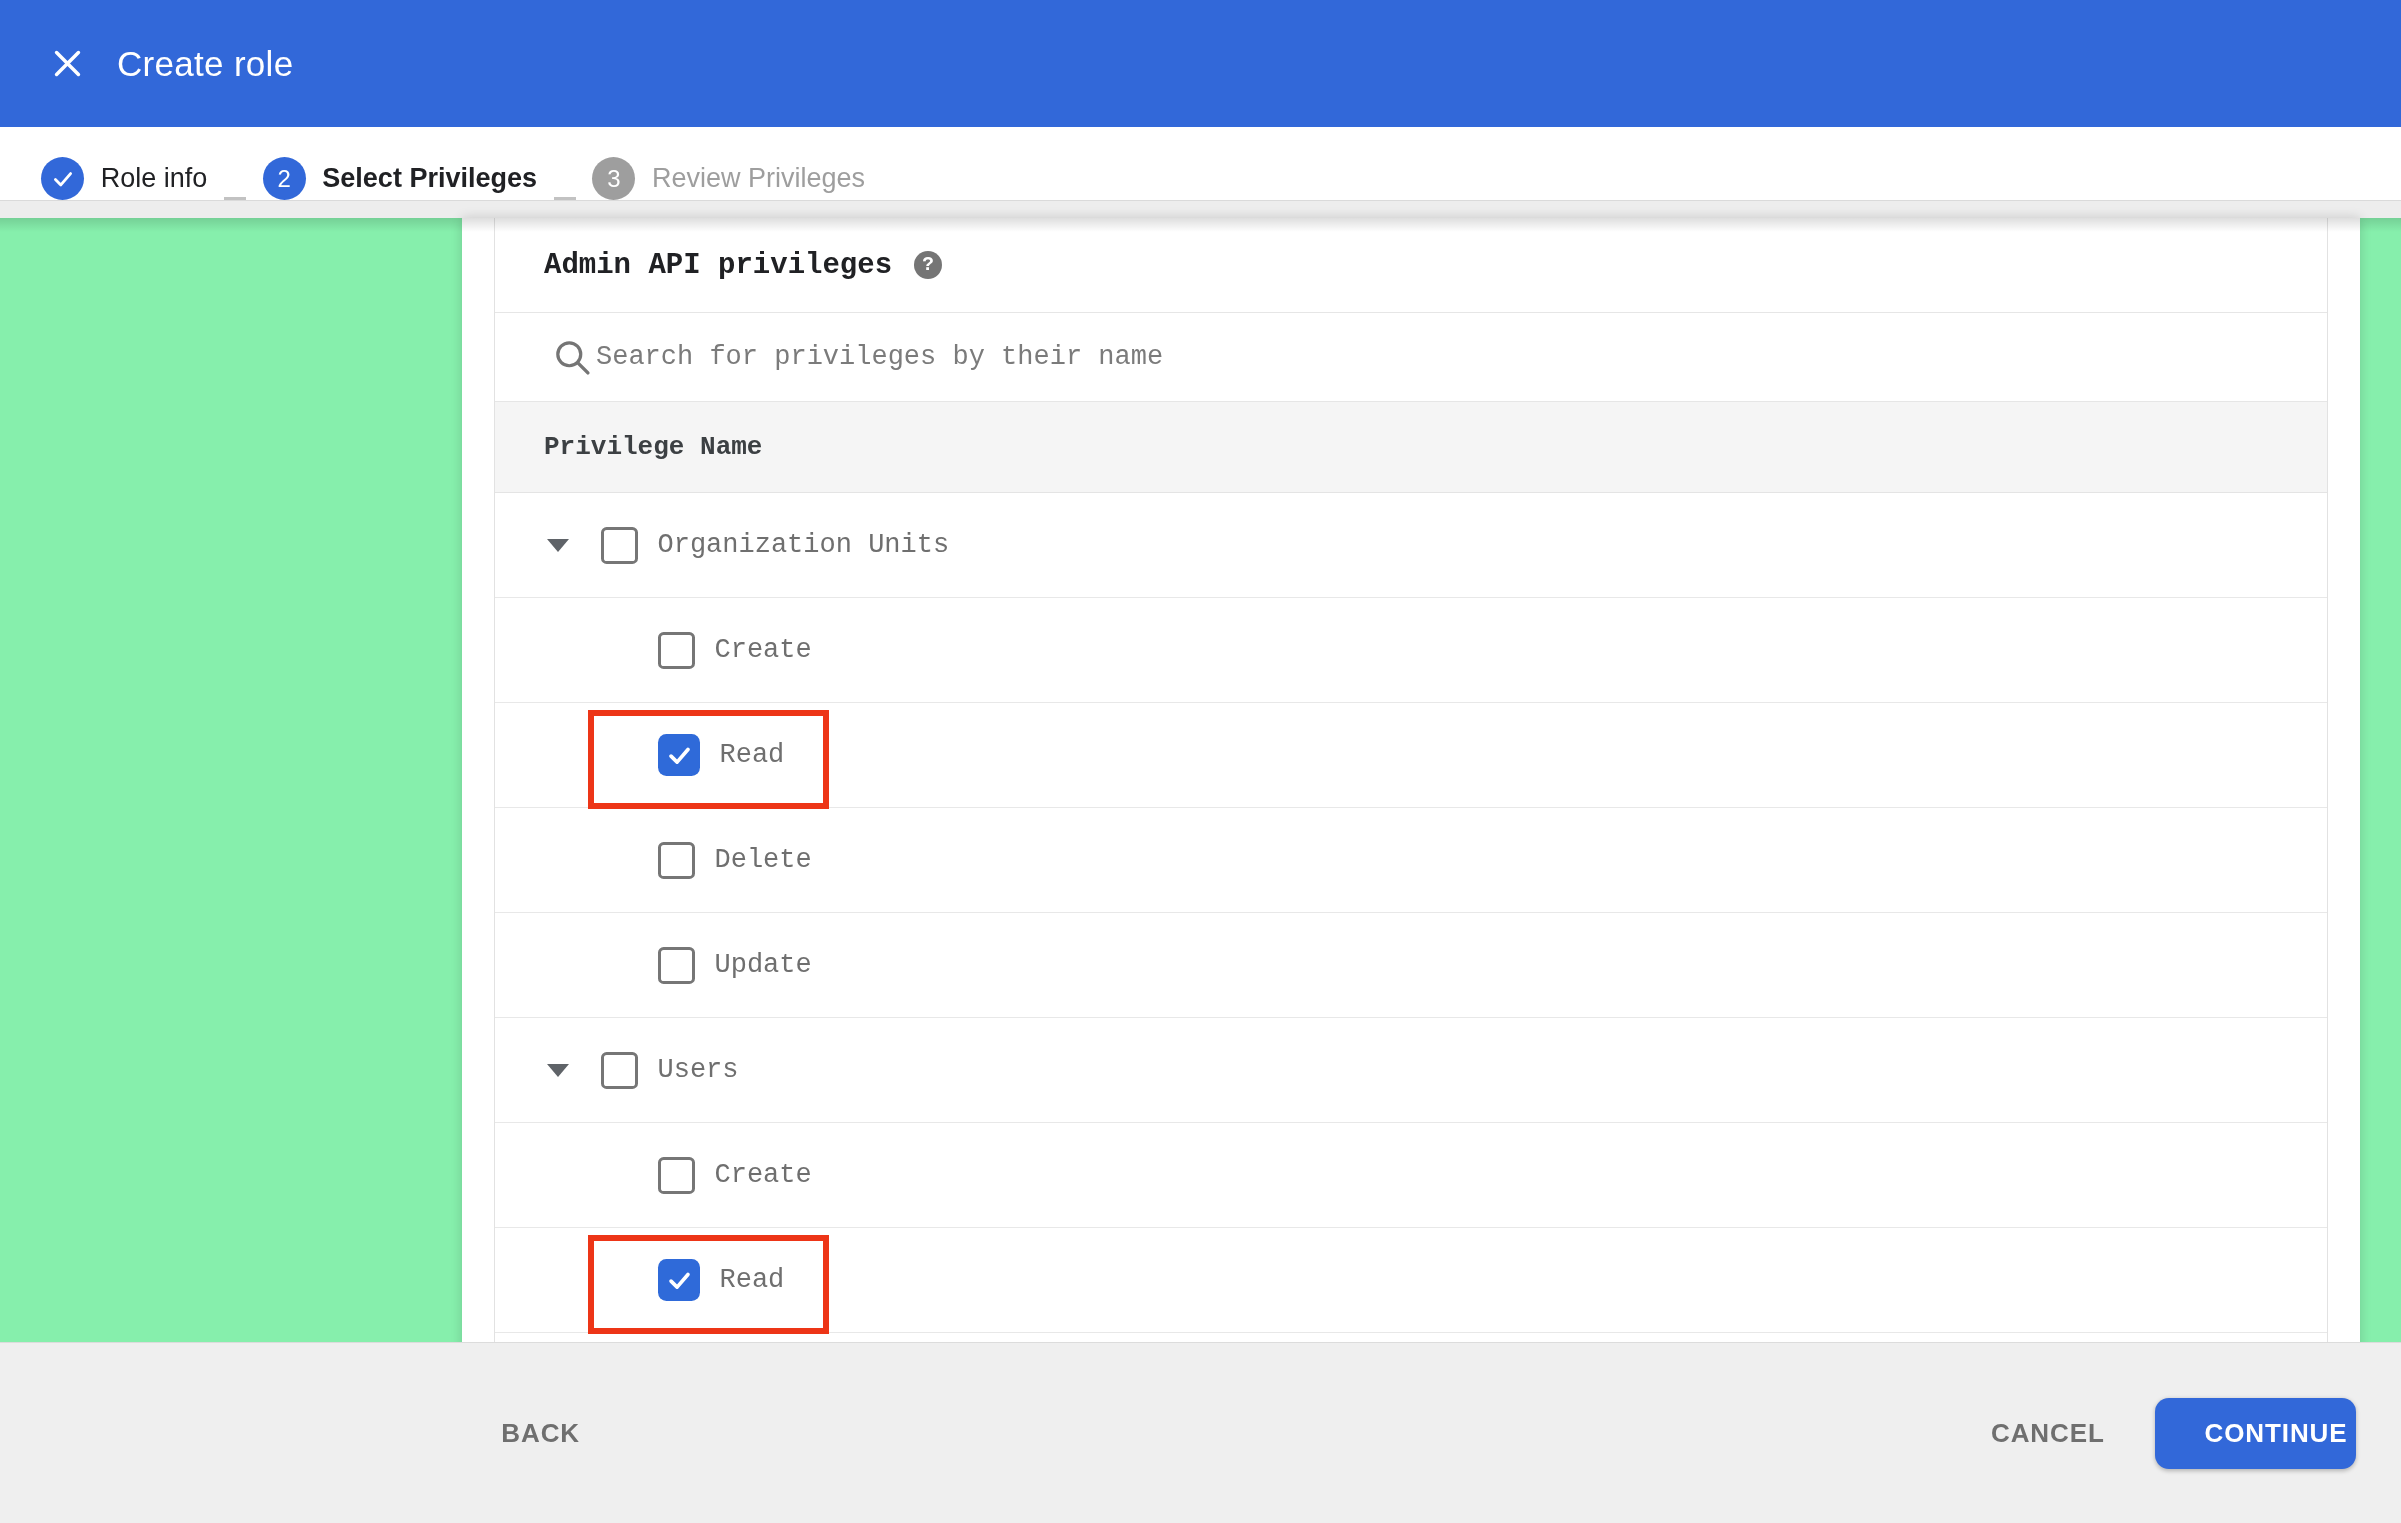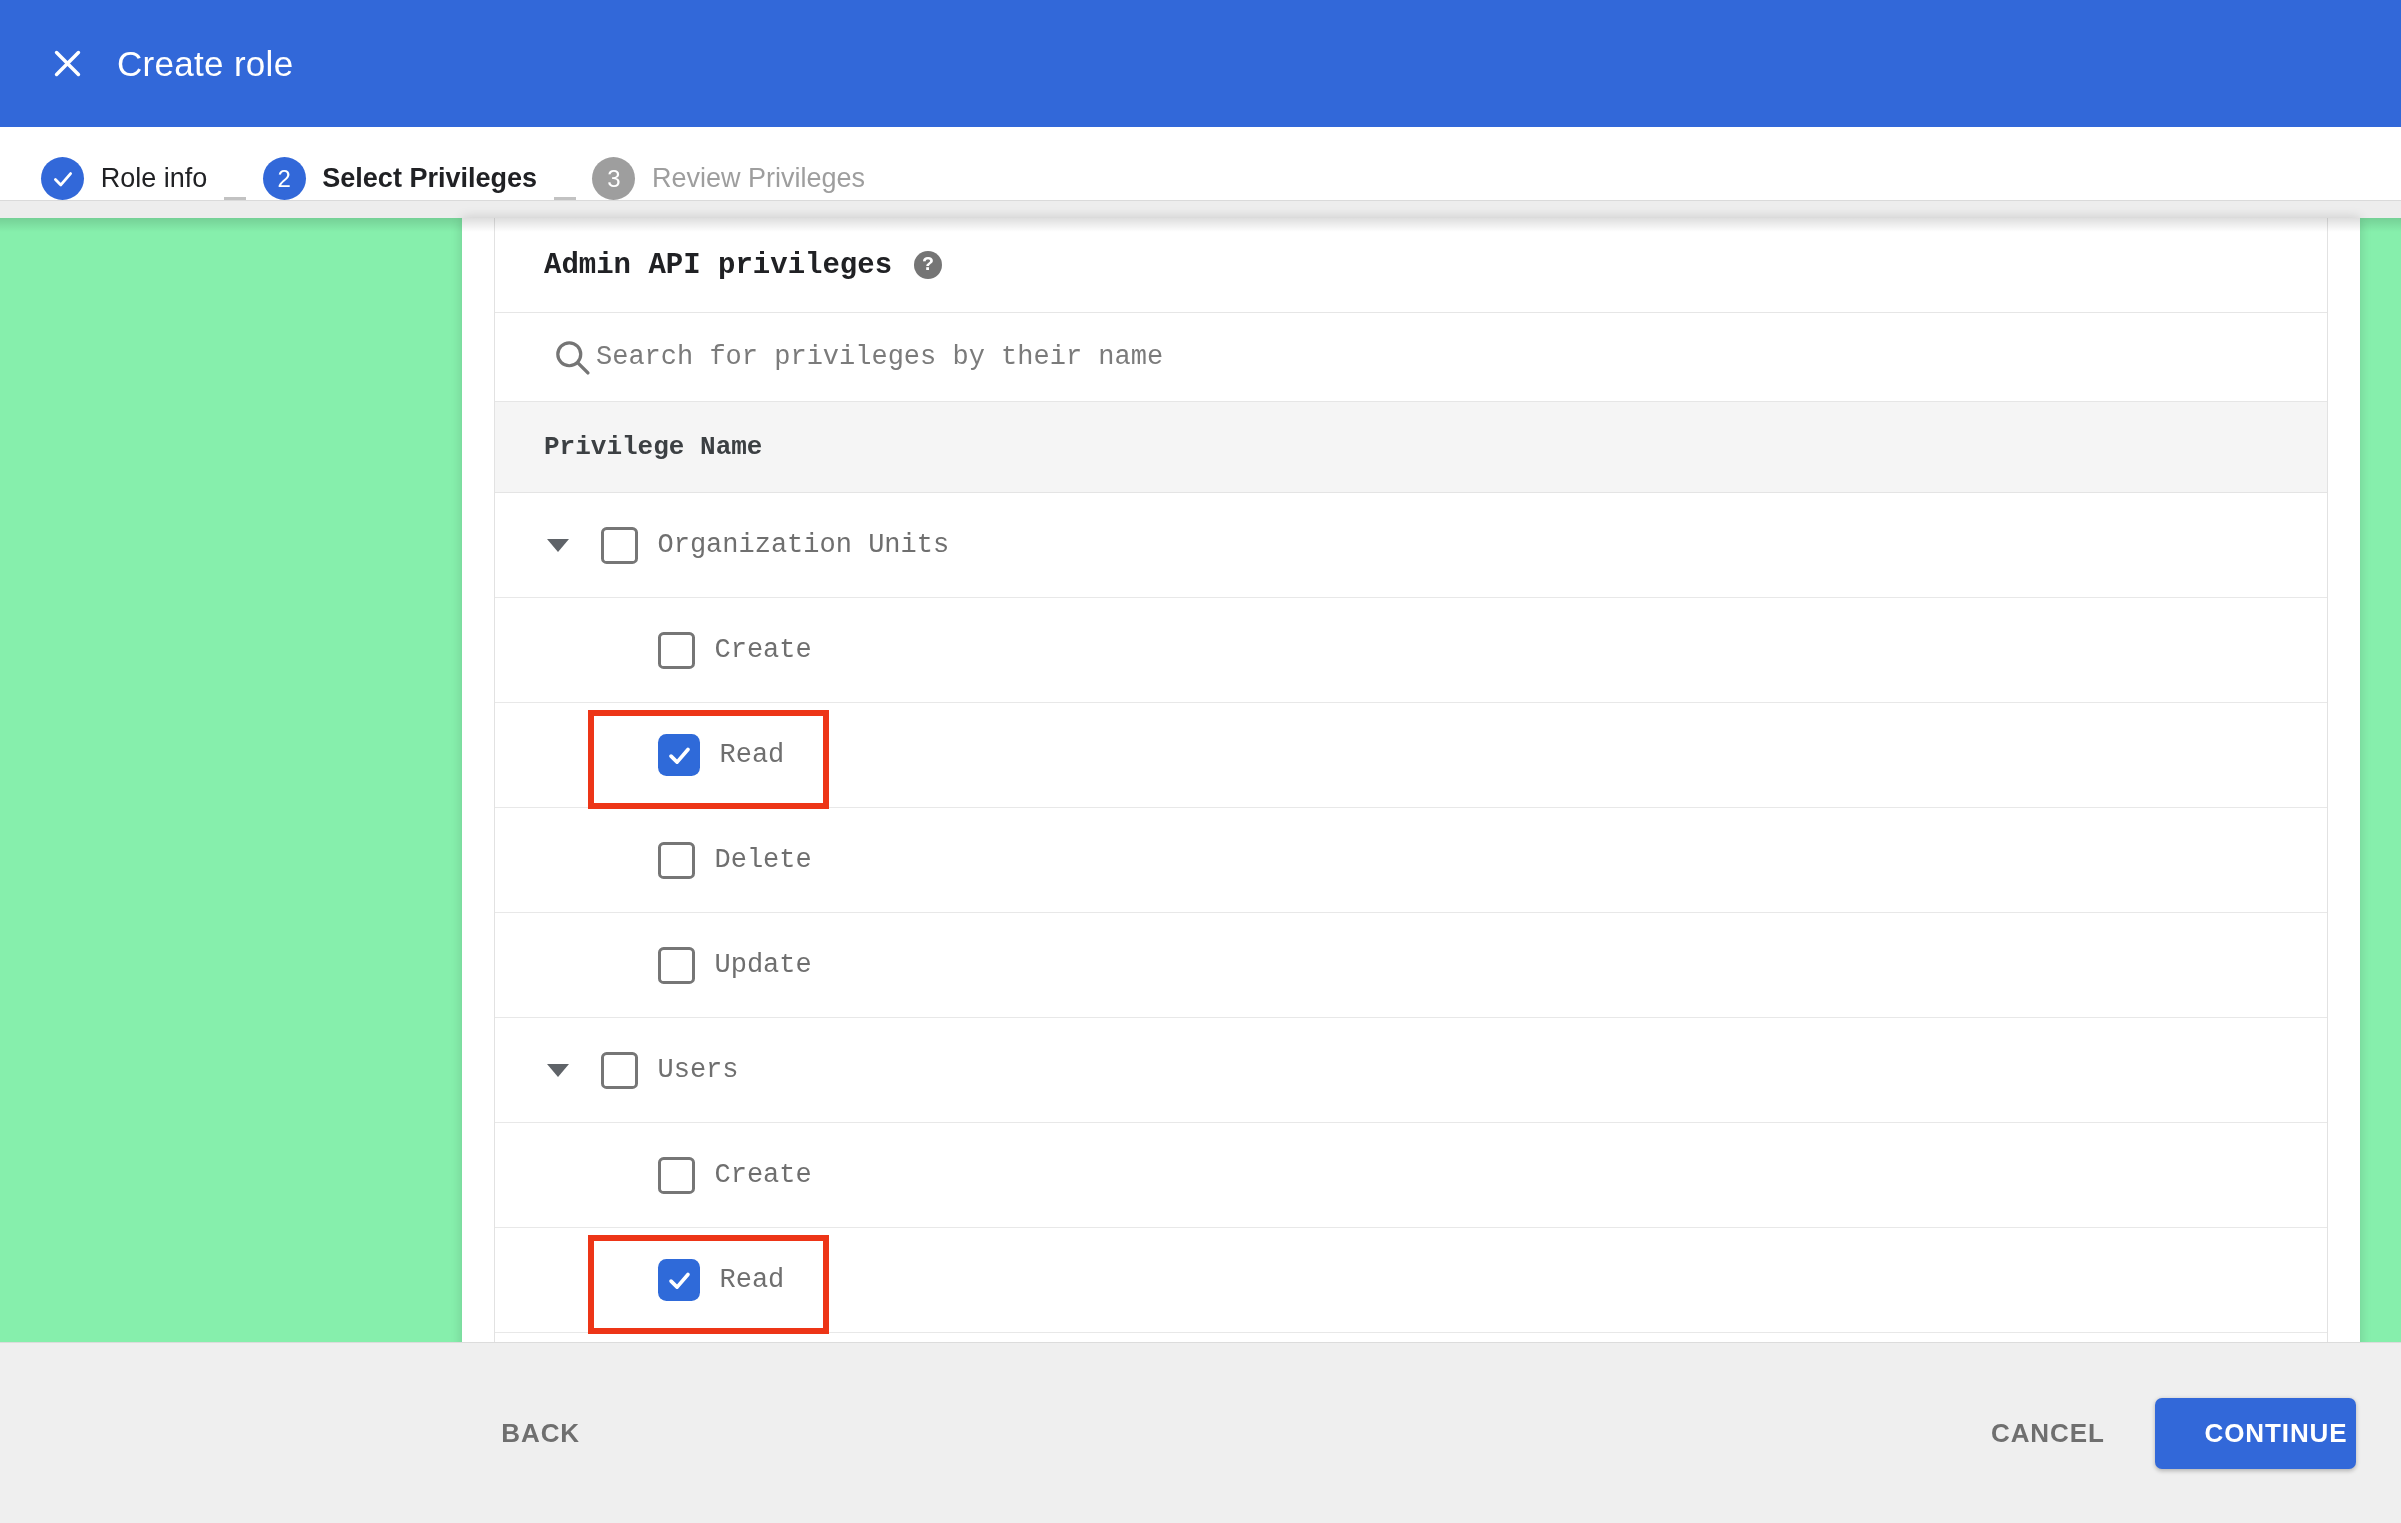--- a/index.html
+++ b/index.html
@@ -46,21 +46,21 @@
   .cb{width:37px;height:37px;border:3.7px solid #767676;border-radius:5.6px;background:#fff;box-sizing:border-box;cursor:pointer;flex:none;}
   .cb.checked{width:42px;height:42px;border:none;border-radius:8.4px;background:#2f6ad9;display:flex;align-items:center;justify-content:center;}
   .row-label{margin-left:19.5px;font-size:27px;color:#6f6f6f;}
   .red-box{position:absolute;left:93px;top:6.5px;width:241px;height:99px;border:6.5px solid #ed3517;box-sizing:border-box;pointer-events:none;z-index:3;}
 
   
   .footerbar{position:absolute;bottom:0;left:0;right:0;height:182px;background:#efefef;border-top:1.9px solid #dcdcdc;display:flex;align-items:center;box-sizing:border-box;z-index:11;}
   .text-btn{background:none;border:none;font-family:inherit;font-size:26px;font-weight:bold;color:#6f6f6f;letter-spacing:0.9px;cursor:pointer;padding:16.7px 9.3px;}
   .back-btn{margin-left:492px;}
   .footer-right{margin-left:auto;margin-right:45px;display:flex;align-items:center;gap:41px;}
-  .primary-btn{width:201px;height:71px;border:none;border-radius:7px;background:#3268d9;color:#ffffff;font-family:inherit;font-size:26px;font-weight:bold;letter-spacing:0.9px;cursor:pointer;box-shadow:0 1.9px 4.6px rgba(0,0,0,0.25);padding-left:47px;}
+  .primary-btn{width:201px;height:71px;border:none;border-radius:14px;background:#3268d9;color:#ffffff;font-family:inherit;font-size:26px;font-weight:bold;letter-spacing:0.9px;cursor:pointer;box-shadow:0 1.9px 4.6px rgba(0,0,0,0.25);padding-left:47px;}
 </style>
 </head>
 <body>
 
 <div id="screen">
 
   <header class="appbar">
     <button class="close-btn">
       <span style="display:flex;">
         <svg width="35" height="35" viewBox="0 0 24 24">

